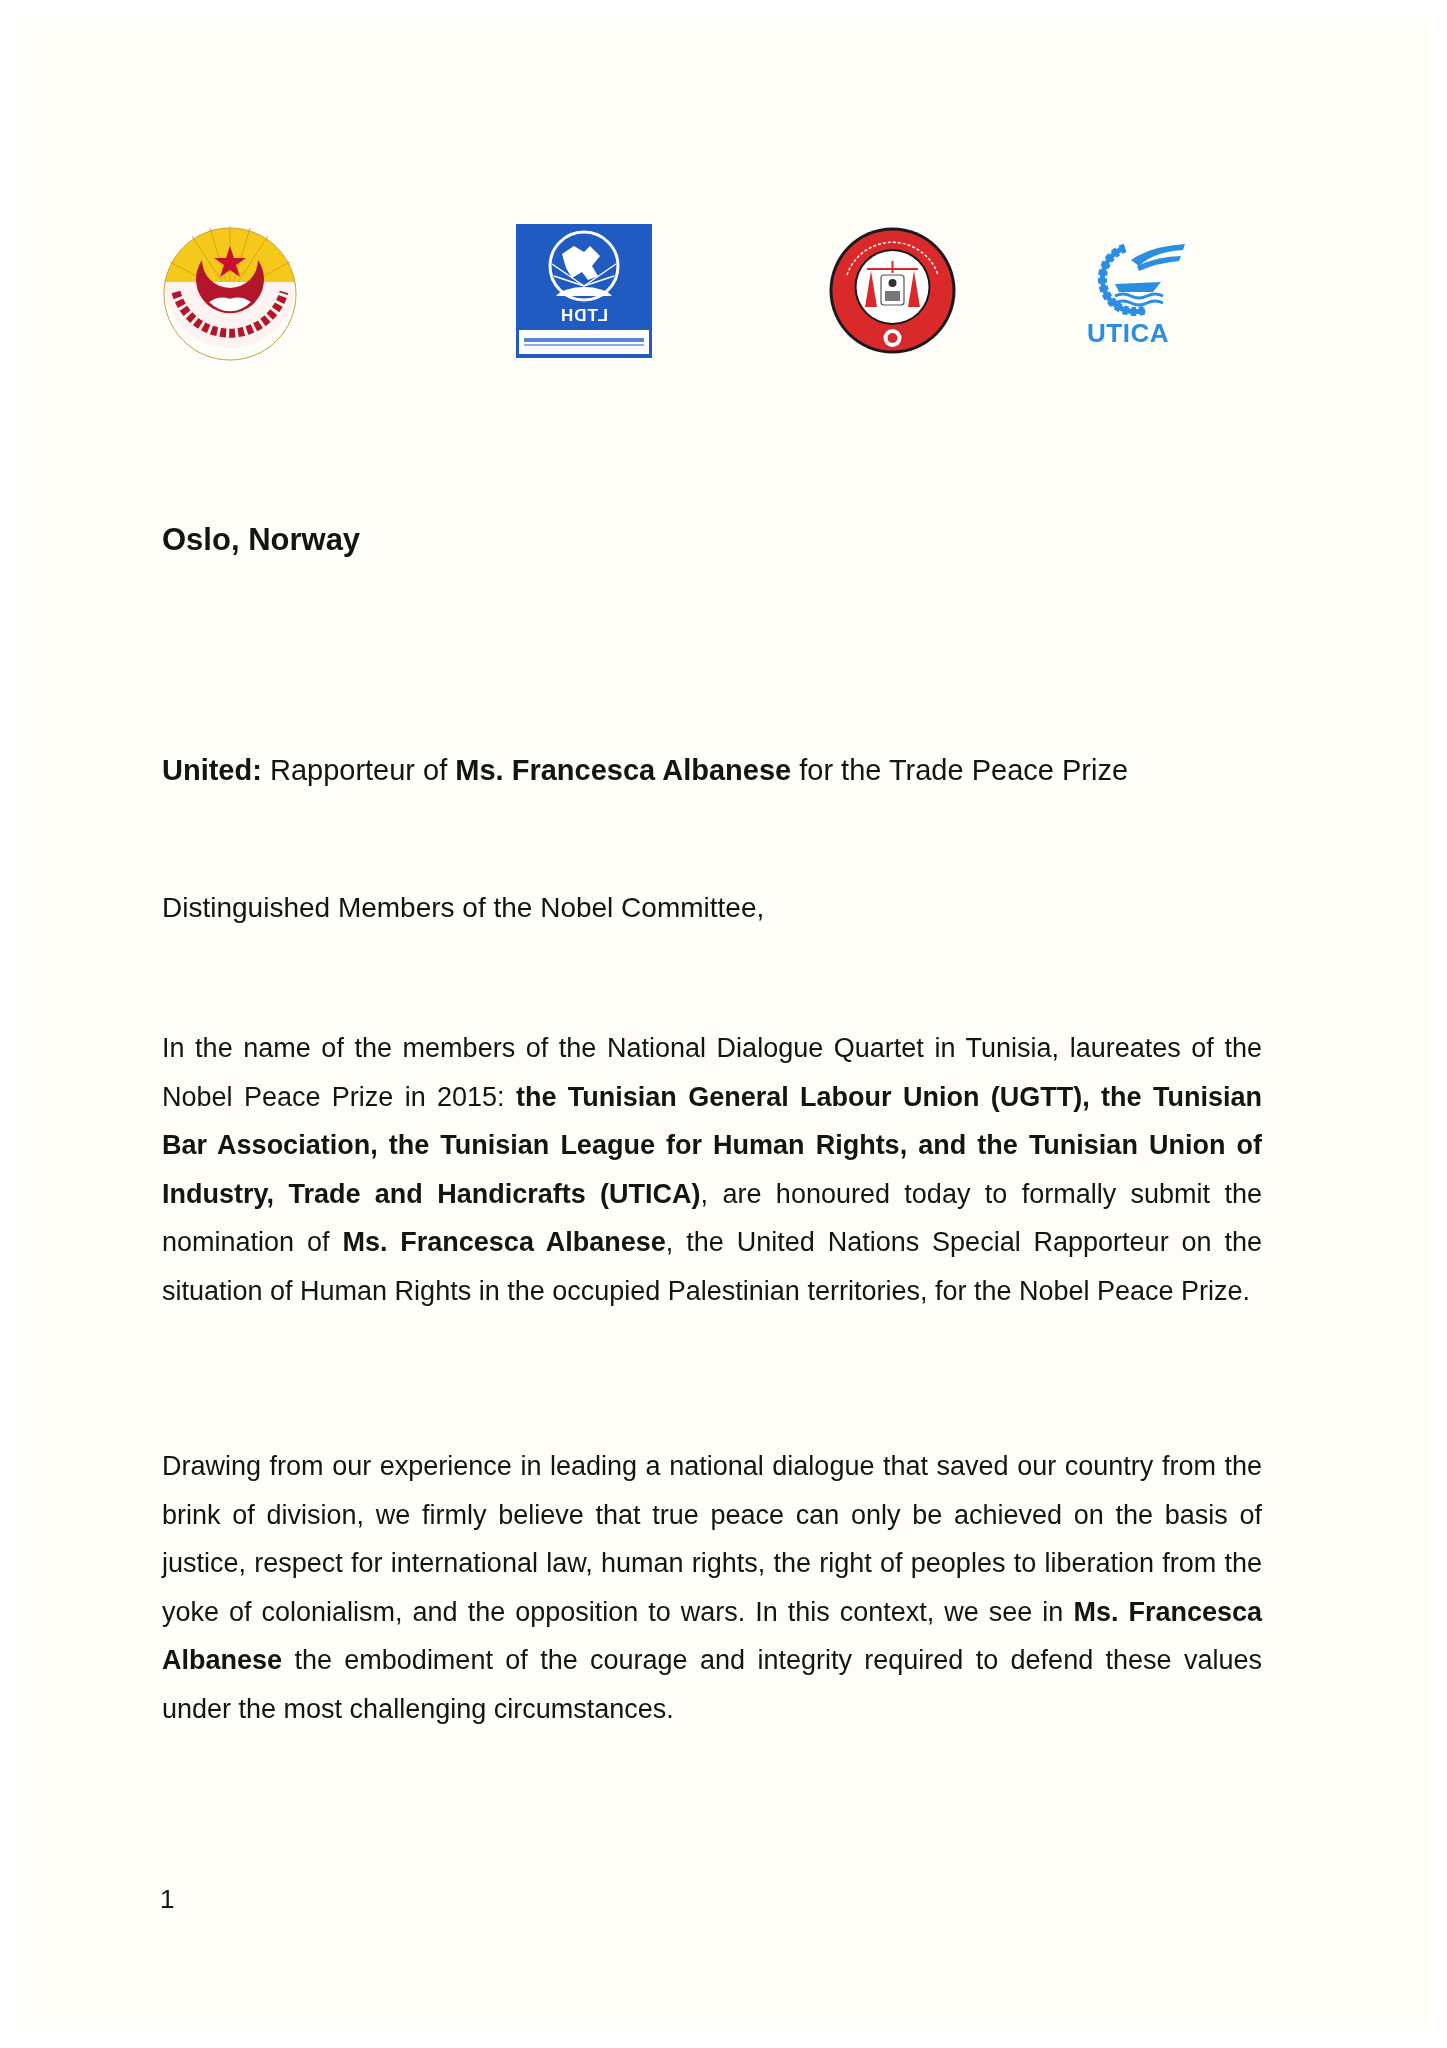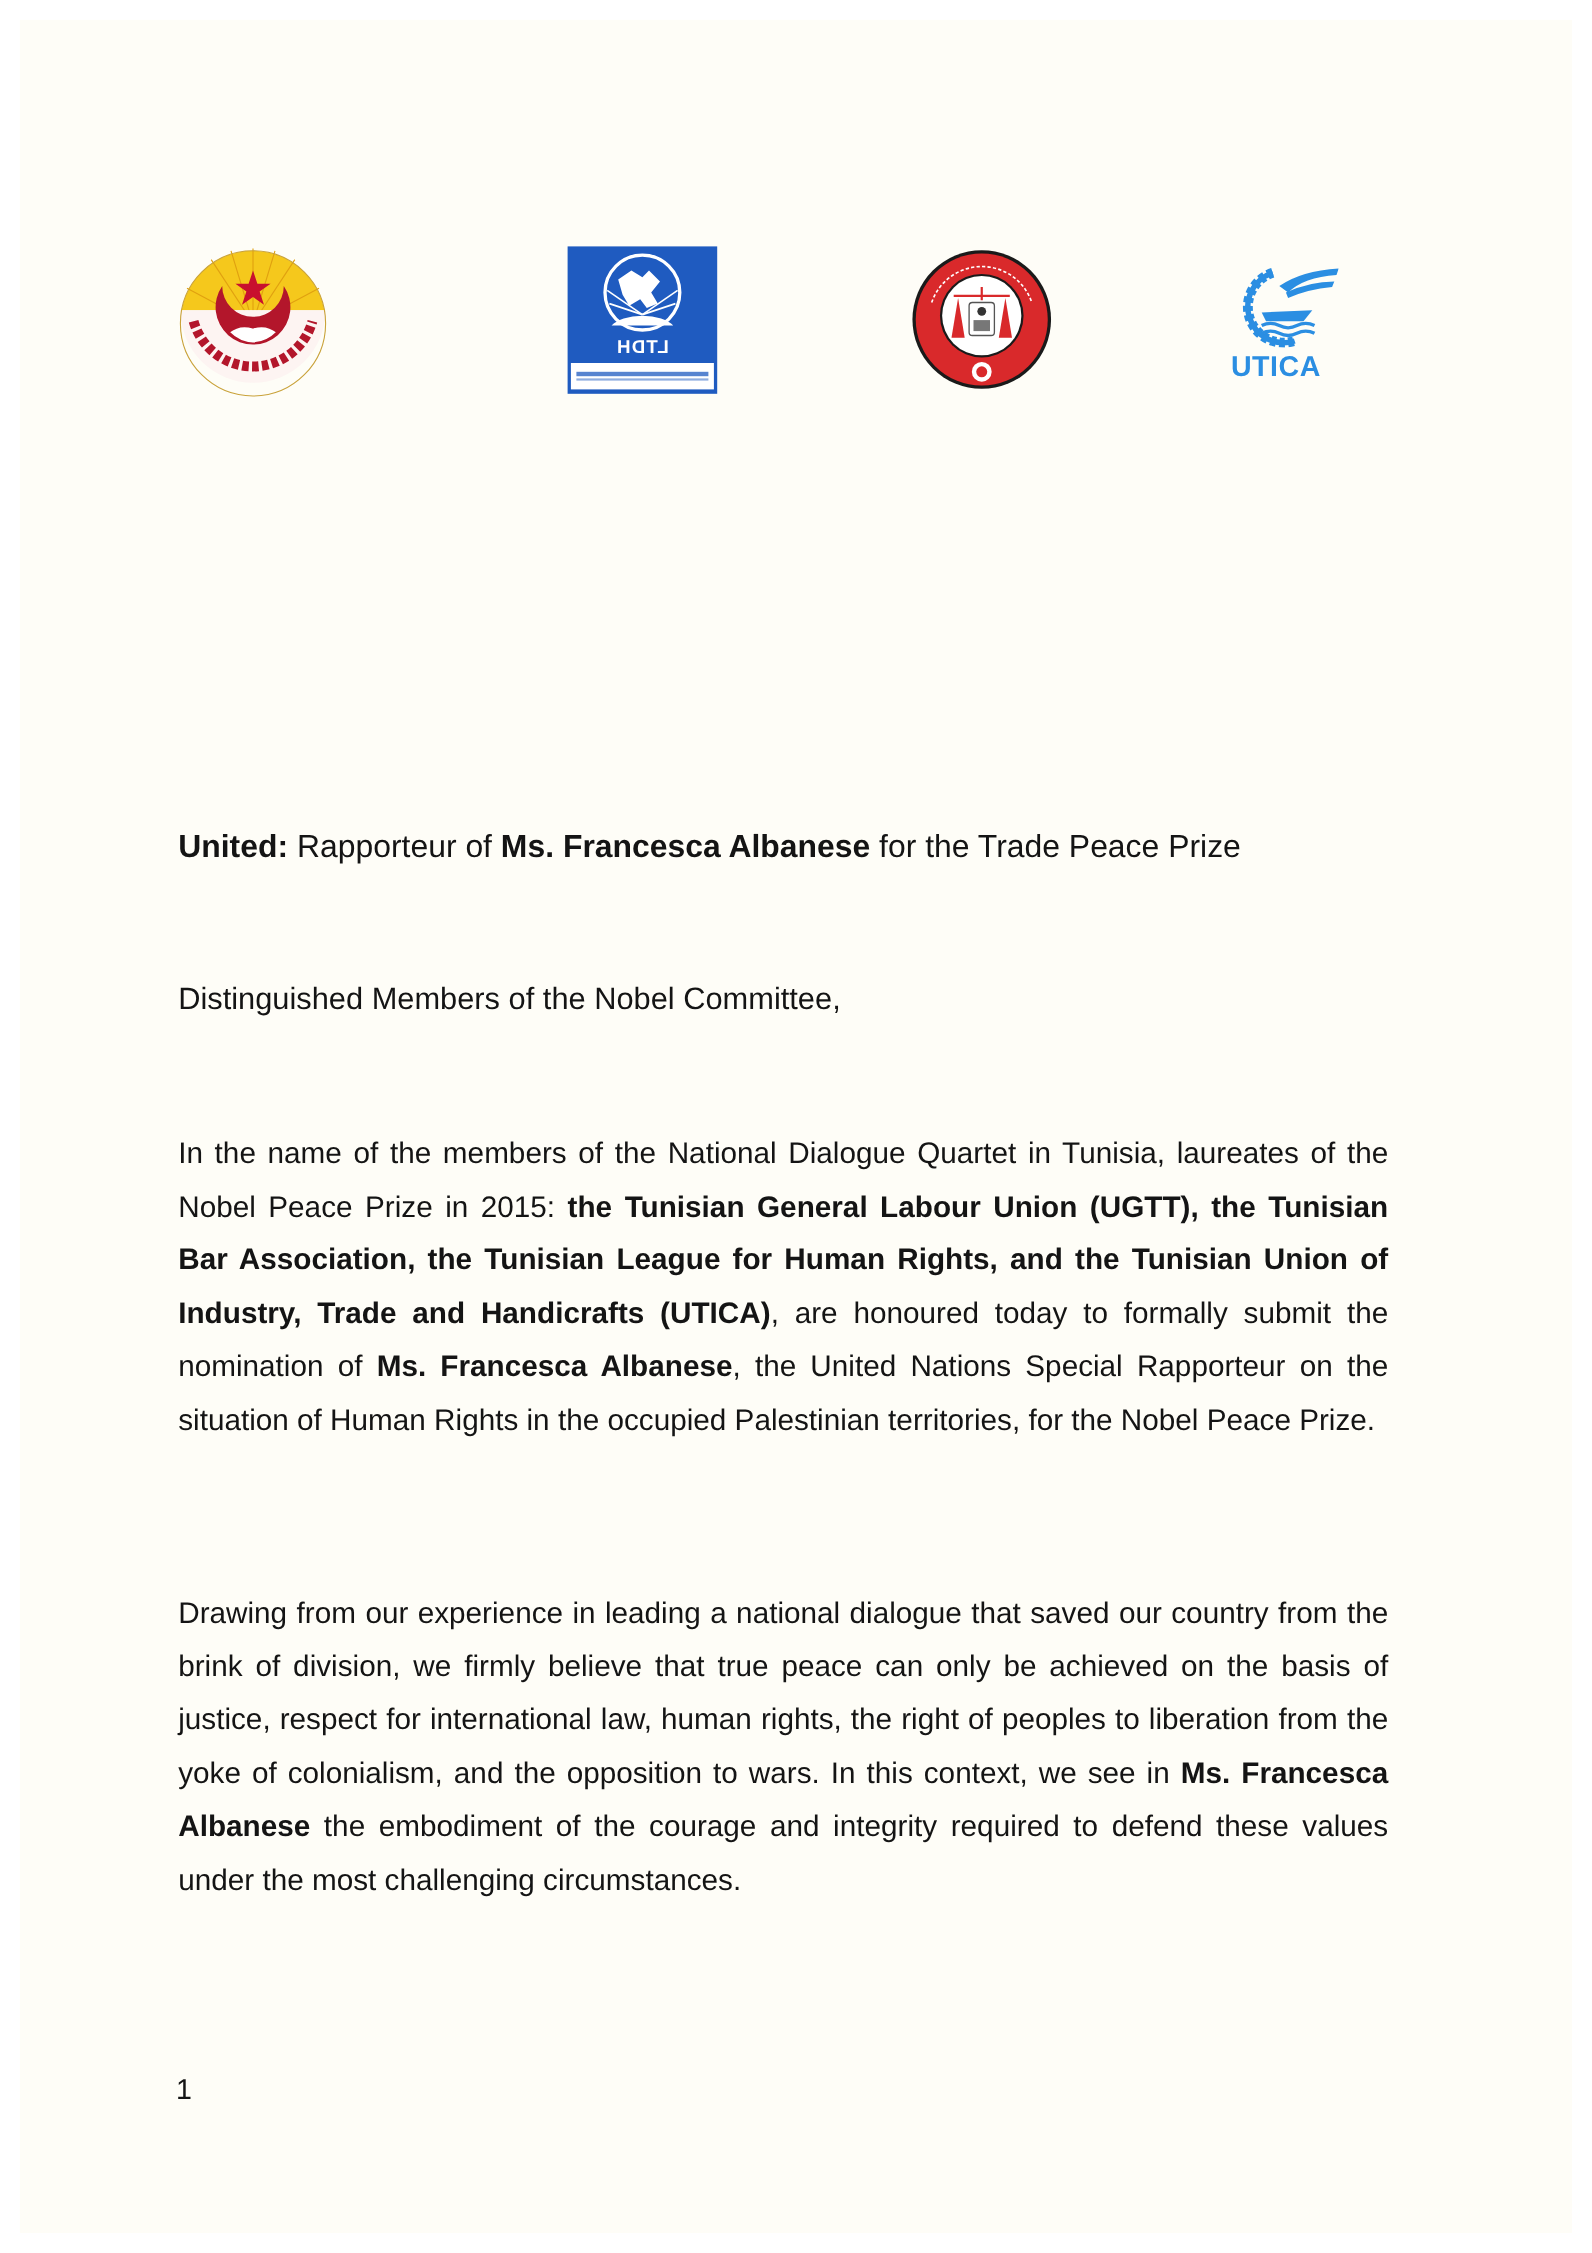--- a/index.html
+++ b/index.html
@@ -54,21 +54,21 @@
     gap: 2px;
   }
   .ltdh-strip .l1 { width: 92%; height: 4px; background: #1f5bc0; opacity: .75; }
   .ltdh-strip .l2 { width: 92%; height: 2px; background: #1f5bc0; opacity: .5; }
   
   .logo-bar {
     left: 827px; top: 225px; width: 131px; height: 131px;
   }
   
   .logo-utica {
-    left: 1085px; top: 240px; width: 100px; height: 104px; margin-left: 32px;
+    left: 1085px; top: 240px; width: 100px; height: 104px;
   }
   .utica-label {
     position: absolute;
     left: 2px; top: 78px;
     color: #2b8ee2;
     font-weight: bold;
     font-size: 26px;
     letter-spacing: 0.5px;
   }
 
@@ -187,20 +187,21 @@
     <path d="M46 20 q20 -14 54 -16 l-2 6 q-30 2 -44 16 z" fill="#2b8ee2"></path>
     <path d="M52 26 q22 -10 44 -10 l-2 5 q-22 2 -40 10 z" fill="#2b8ee2"></path>
     <path d="M30 44 l46 -2 l-8 10 l-34 0 z" fill="#2b8ee2"></path>
     <path d="M30 56 q8 -4 16 0 t16 0 t16 0" fill="none" stroke="#2b8ee2" stroke-width="3"></path>
     <path d="M30 63 q8 -4 16 0 t16 0 t16 0" fill="none" stroke="#2b8ee2" stroke-width="3"></path>
   </svg>
   <div class="utica-label">UTICA</div>
 </div>
 
 <div class="text-block addressee">
+  <div class="line">Oslo, Norway</div>
 </div>
 
 <div class="text-block subject">
   <b>United:</b><span> Rapporteur of </span><b>Ms. Francesca Albanese</b><span> for the Trade Peace Prize</span>
 </div>
 
 <div class="text-block salutation">Distinguished Members of the Nobel Committee,</div>
 
 <div class="text-block para para-1"><span>In the name of the members of the National Dialogue Quartet in Tunisia, laureates of the Nobel Peace Prize in 2015: </span><b>the Tunisian General Labour Union (UGTT), the Tunisian Bar Association, the Tunisian League for Human Rights, and the Tunisian Union of Industry, Trade and Handicrafts (UTICA)</b><span>, are honoured today to formally submit the nomination of </span><b>Ms. Francesca Albanese</b><span>, the United Nations Special Rapporteur on the situation of Human Rights in the occupied Palestinian territories, for the Nobel Peace Prize.</span></div>
 

